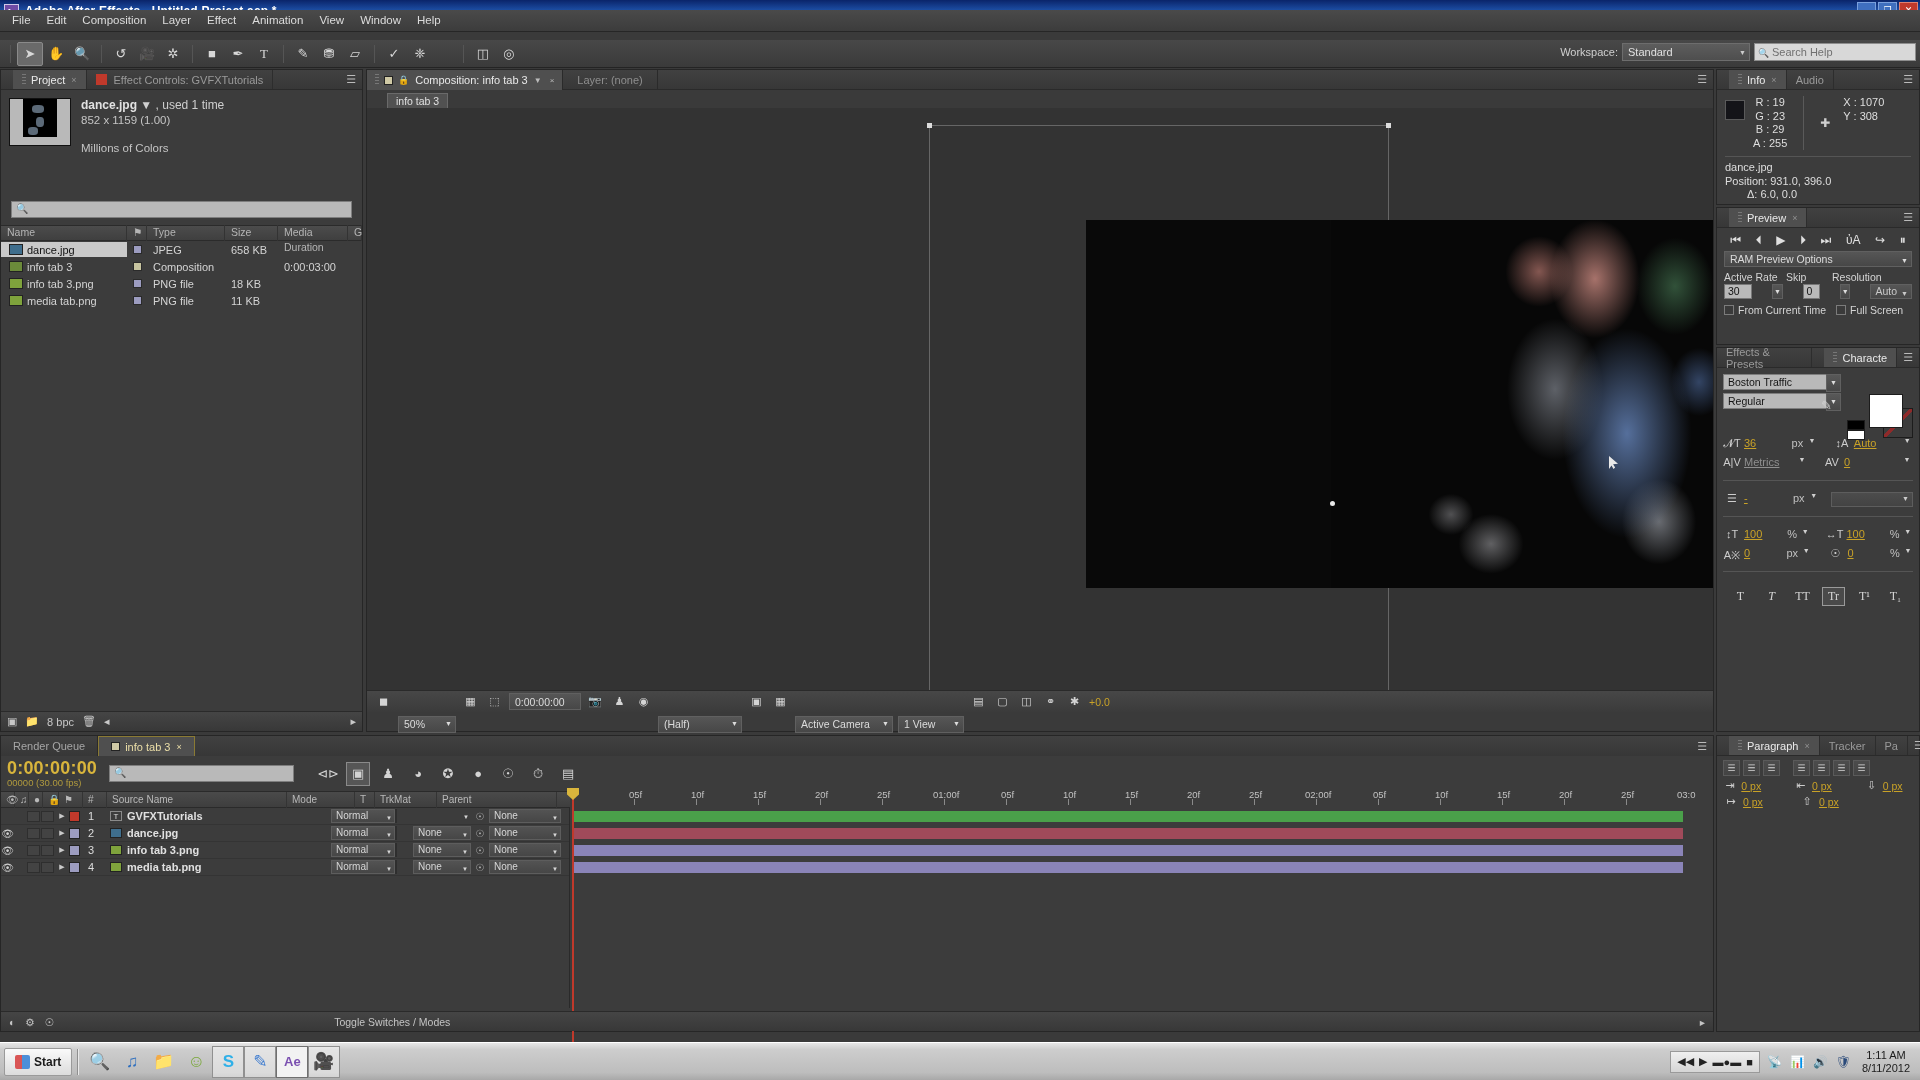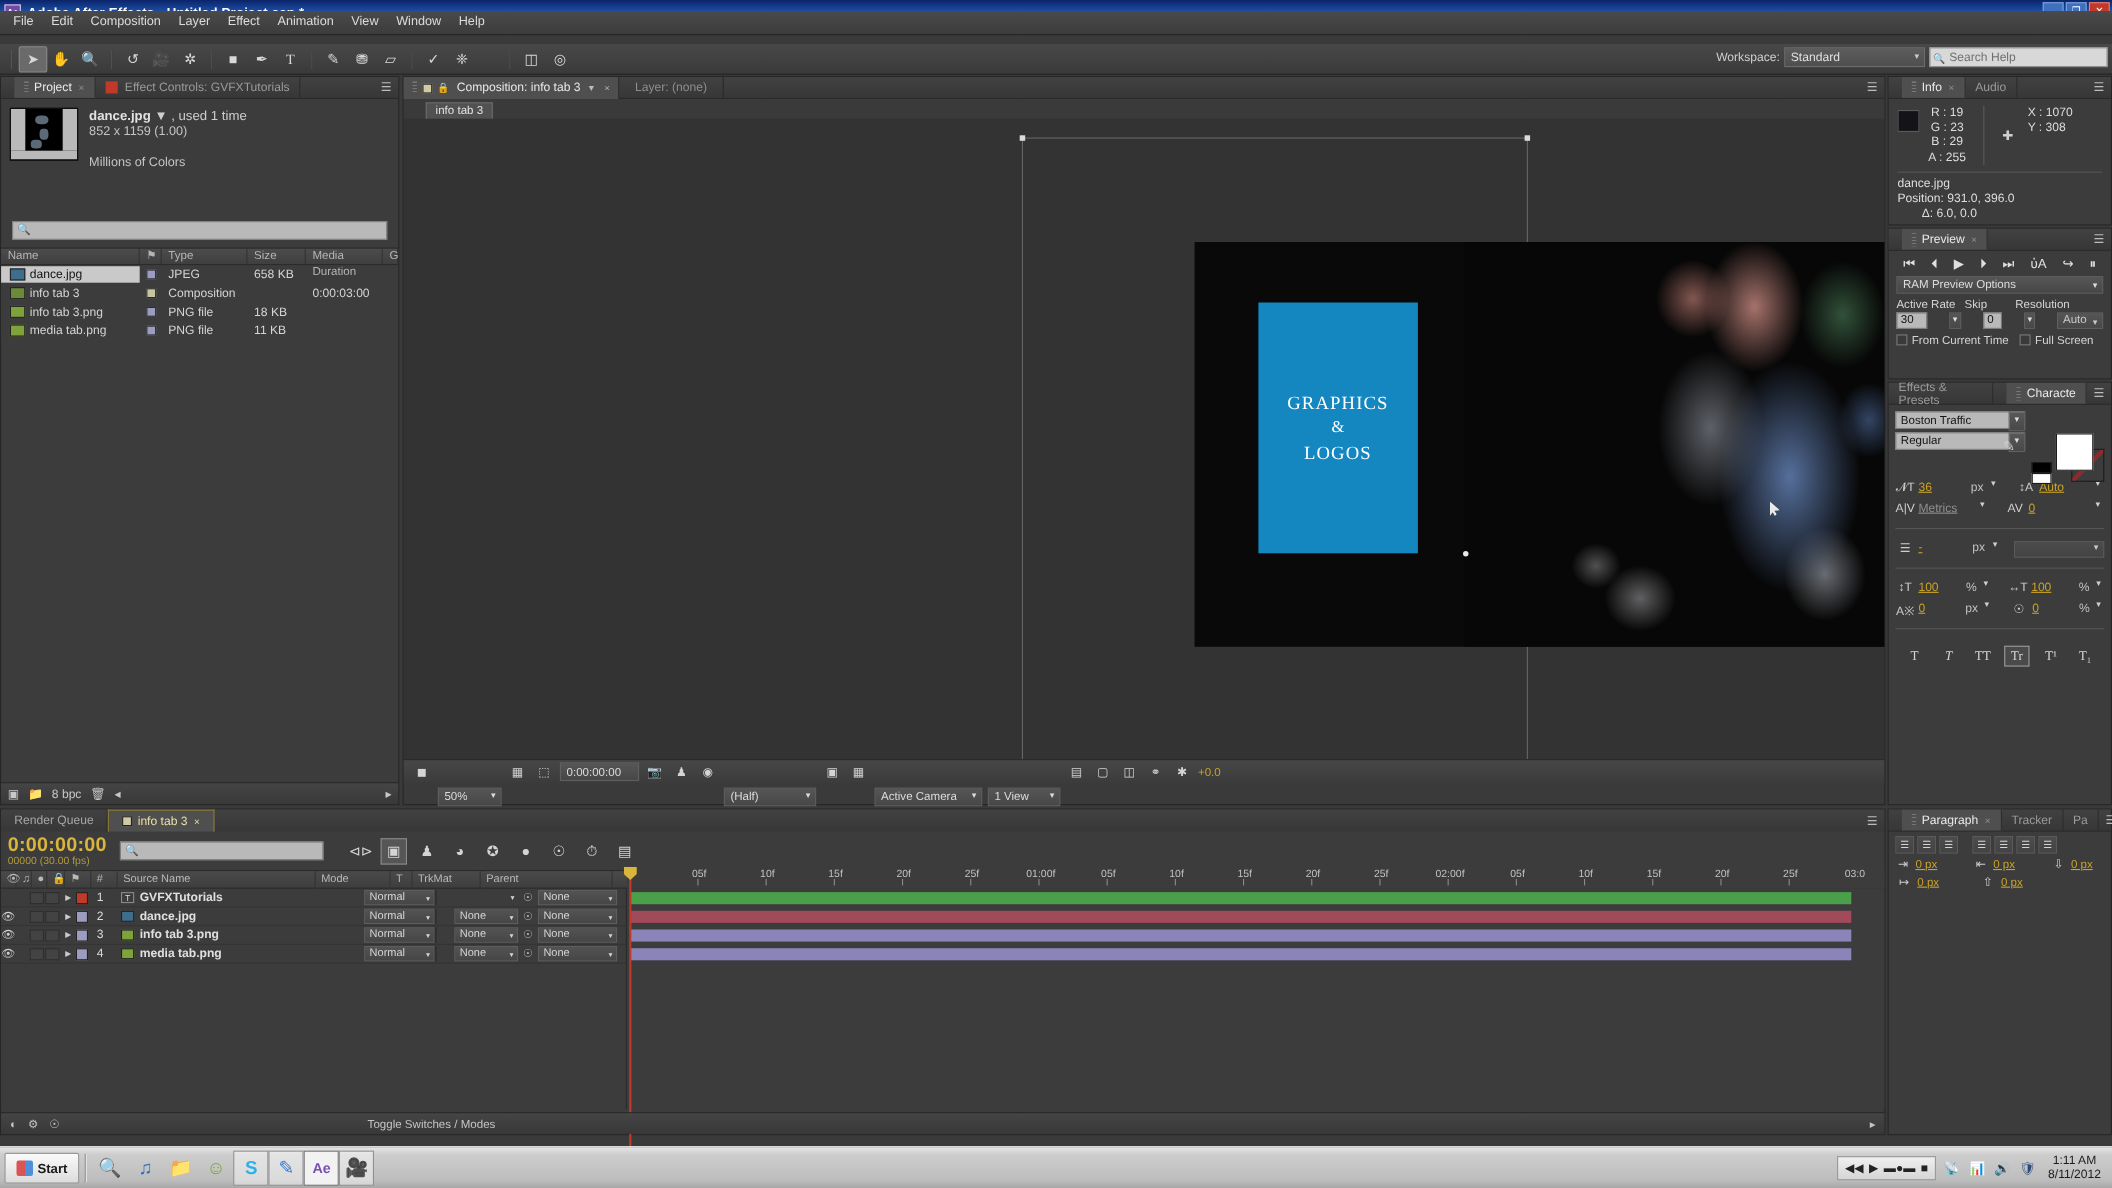--- a/index.html
+++ b/index.html
@@ -501,25 +501,20 @@
 
     <div class="comp-canvas">
       <div class="comp-frame">
         <div class="hdl" style="left:-3px;top:-3px;"></div>
         <div class="hdl" style="right:-3px;top:-3px;"></div>
 
       </div>
 
       <div class="comp-image">
         <div class="dancer"></div>
-        <div class="gfx-card">
-          <div class="l1">GRAPHICS</div>
-          <div class="l2">&amp;</div>
-          <div class="l3">LOGOS</div>
-        </div>
       </div>
       <div class="anchor-dot" style="left:963px;top:393px;"></div>
 
       <div class="cursor-arrow"></div>
     </div>
 
     <div class="comp-toolbar">
       <div class="cicon">◼</div>
       <div class="ctl dd" style="width:58px;">50%</div>
       <div class="cicon">▦</div>

